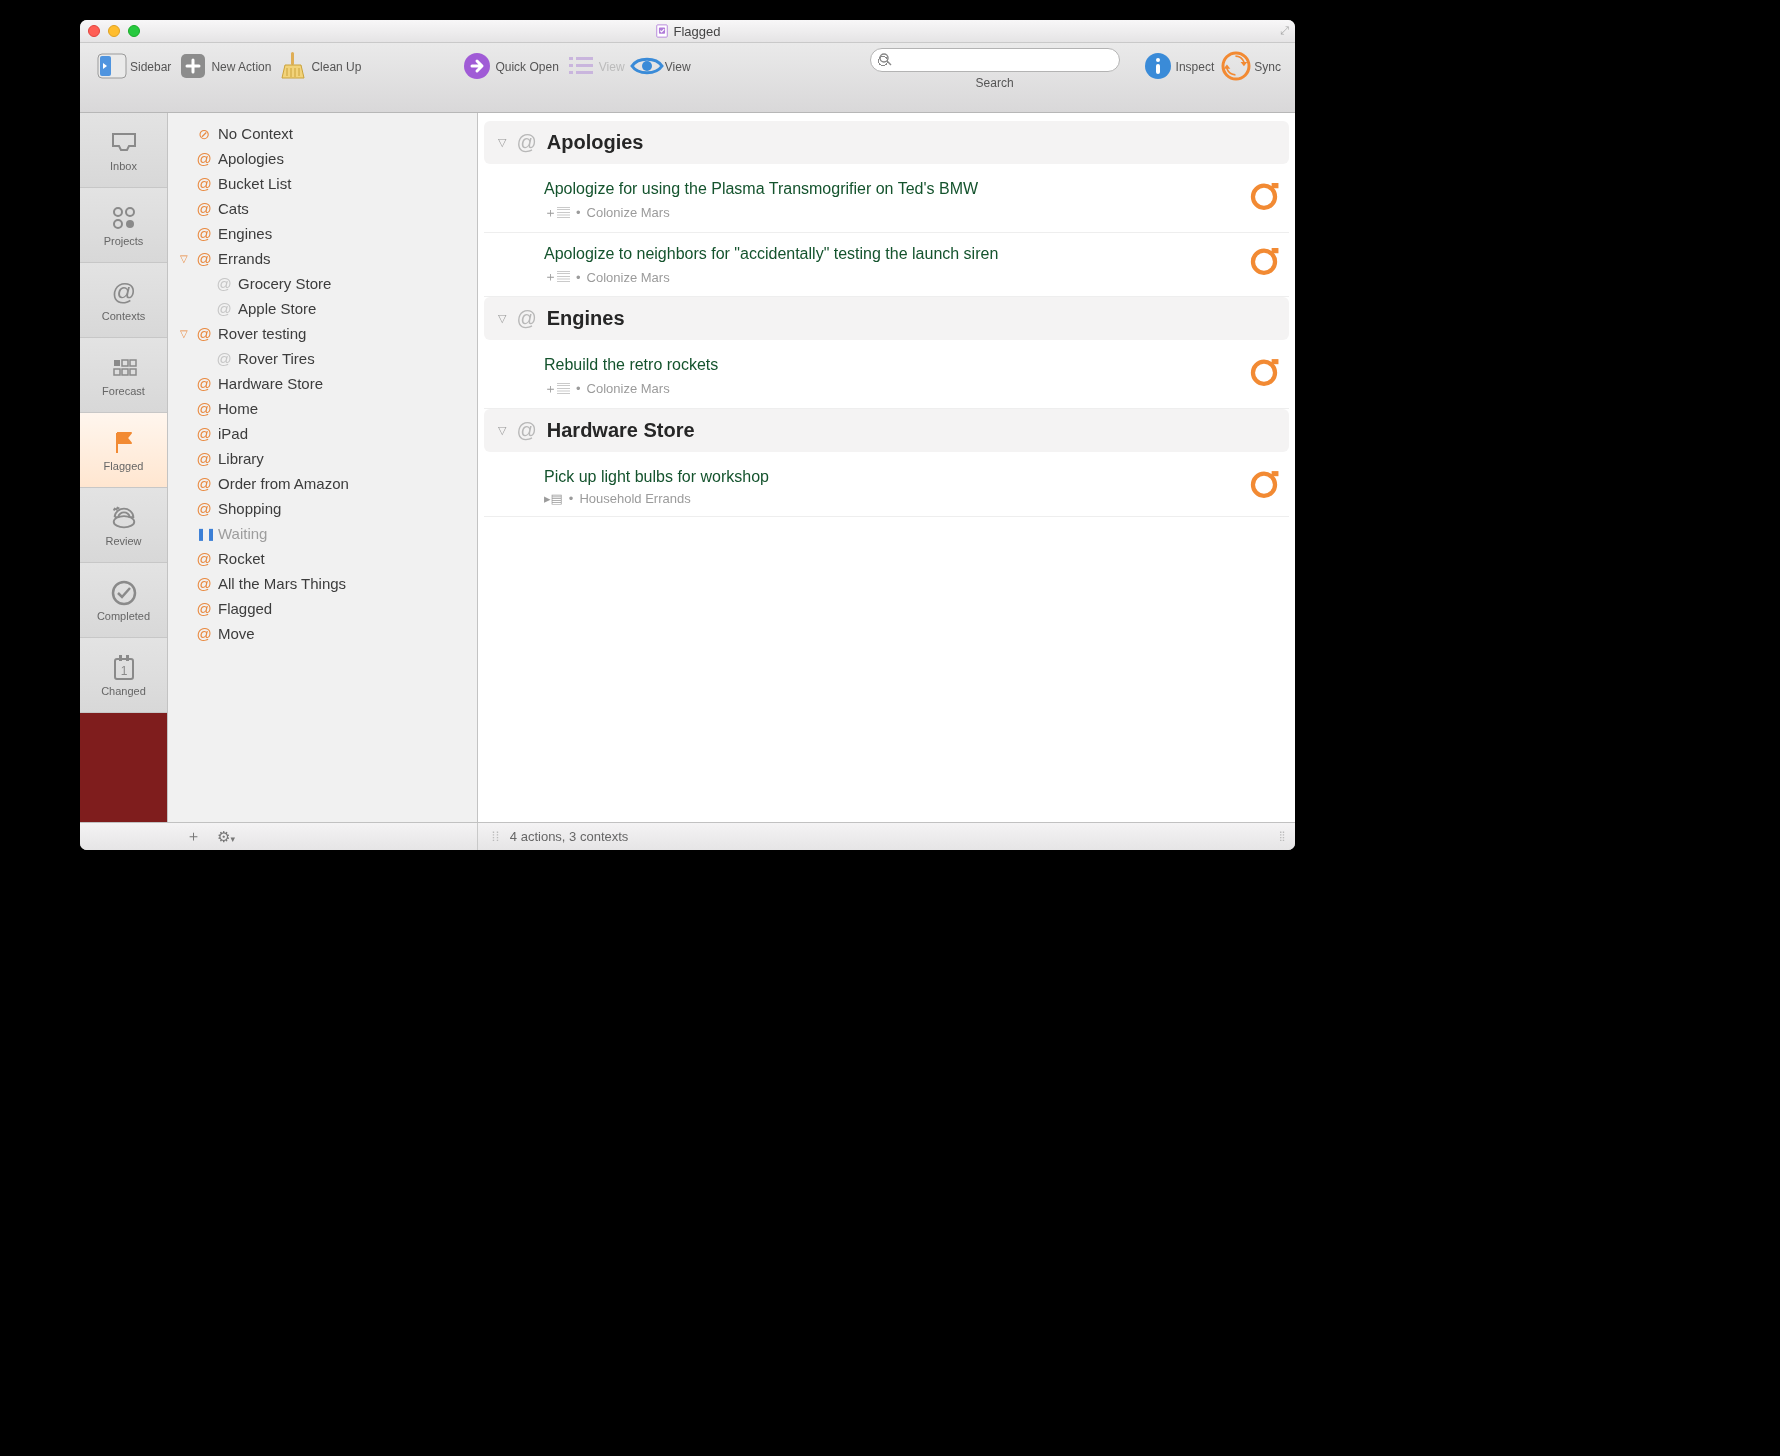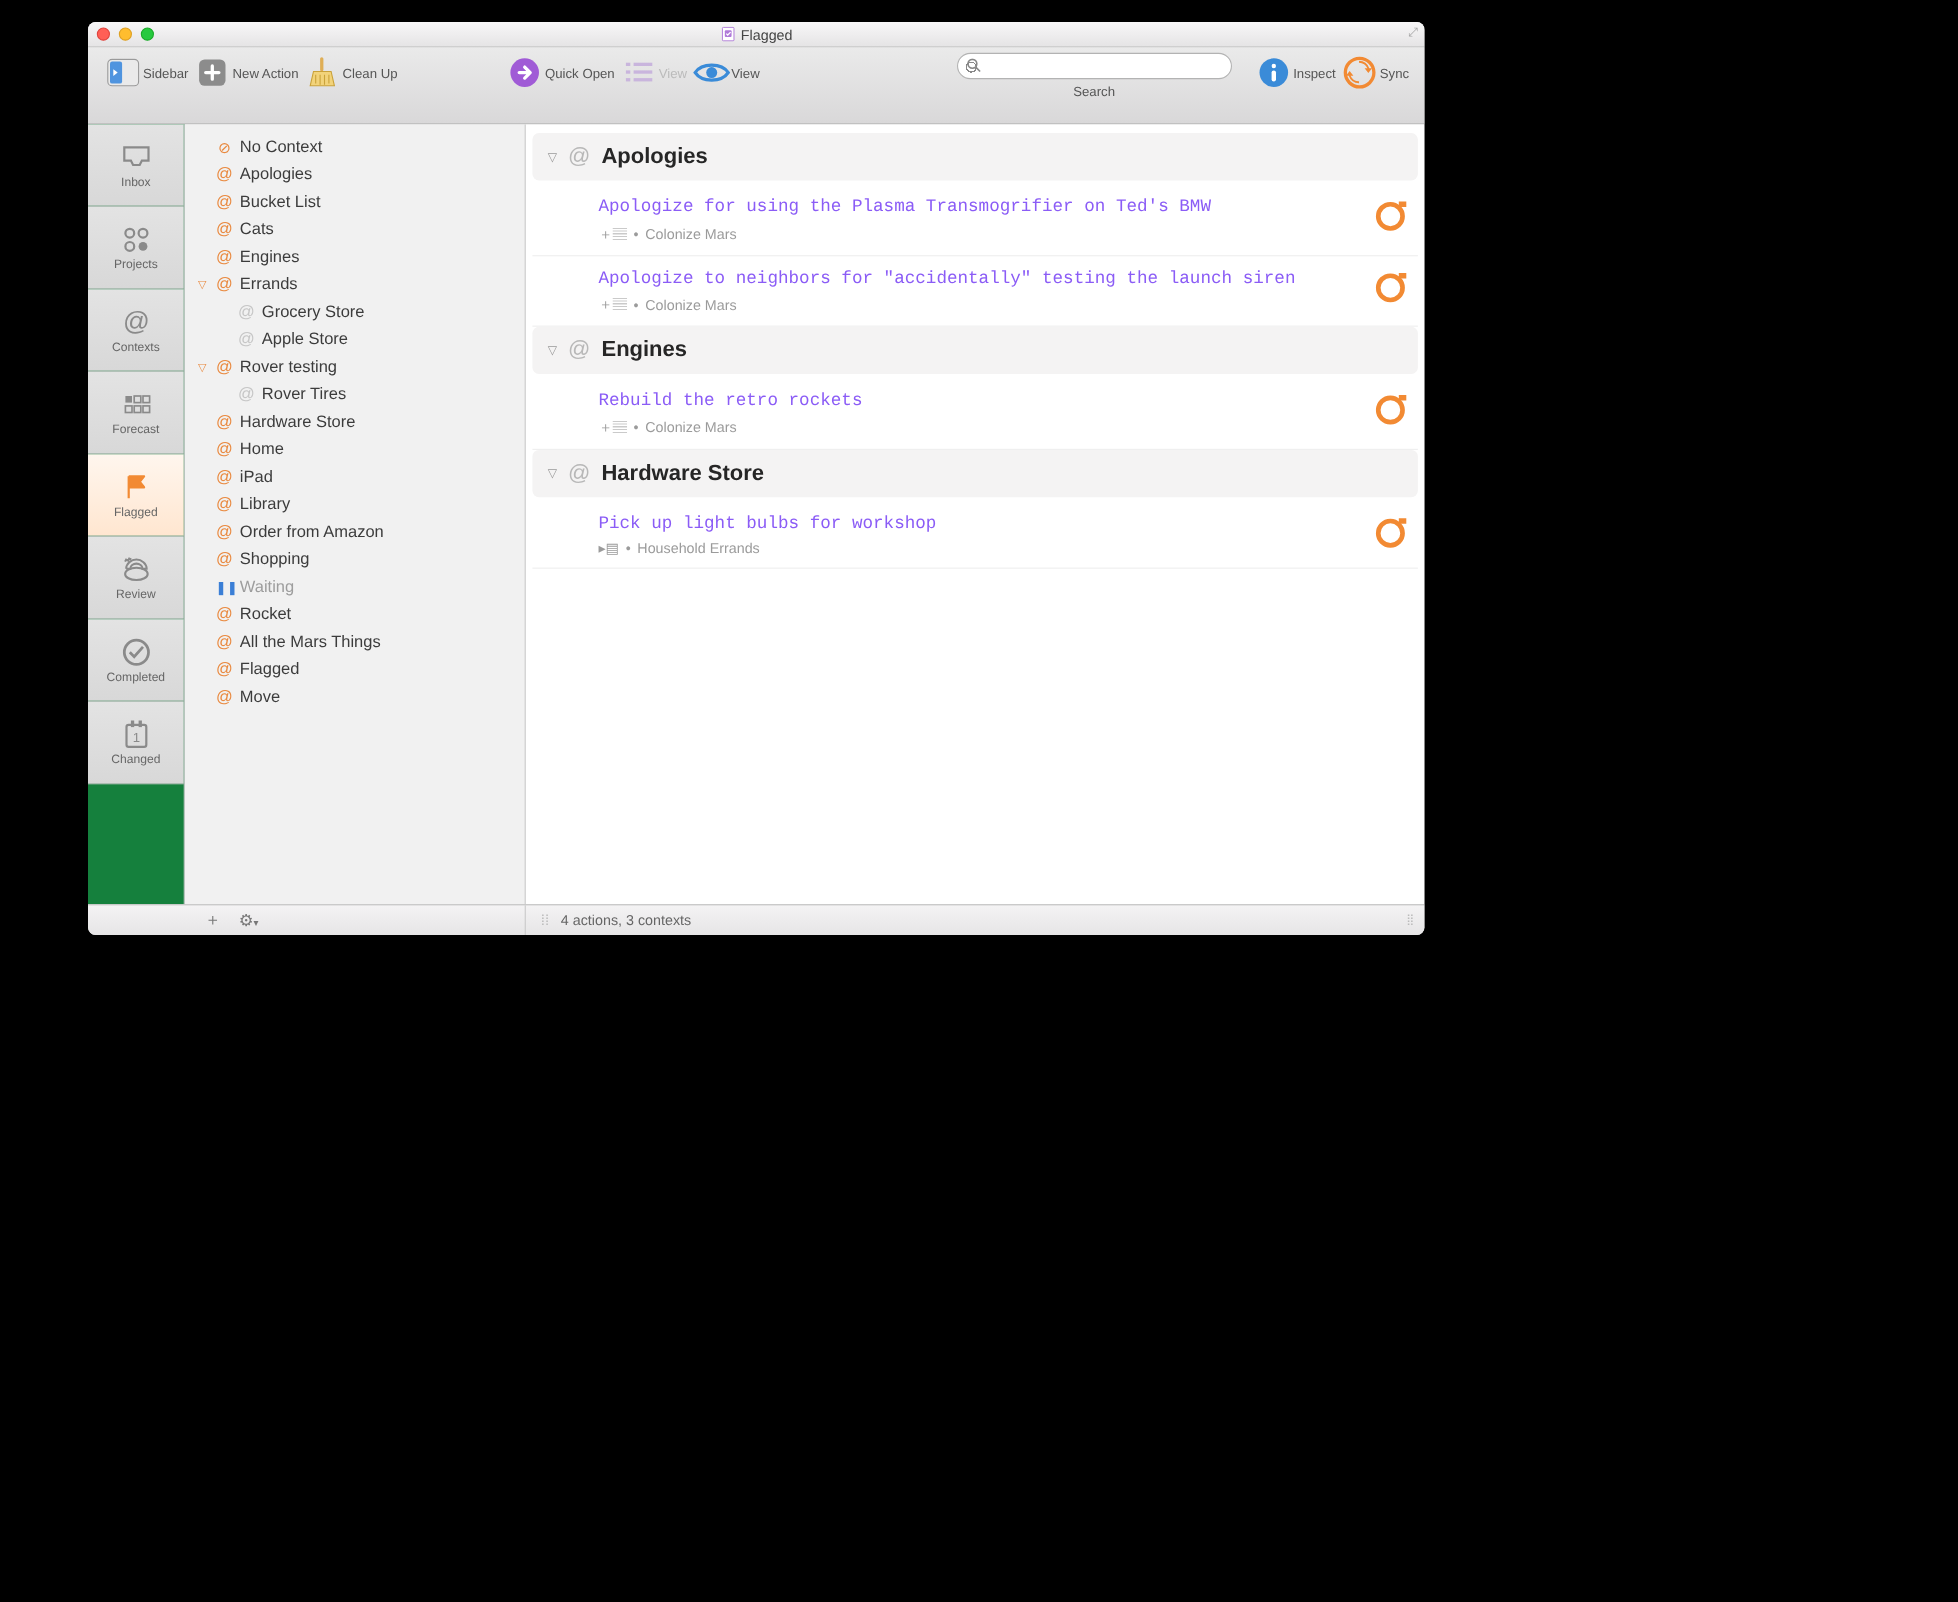--- a/index.html
+++ b/index.html
@@ -93,21 +93,21 @@
   .search-label { font-size: 12px; color:#555; margin-top:4px; }
   
   .content {
     flex: 1;
     display: flex;
     overflow: hidden;
   }
   
   .perspectives {
     width: 88px;
-    background: #15803d;
+    background: #7f1d1d;
     border-right: 1px solid #c3c3c3;
     display: flex; flex-direction: column;
   }
   .persp {
     height: 75px;
     border-bottom: 1px solid #c7c7c7;
     display:flex; flex-direction:column; align-items:center; justify-content:center;
     gap:3px; cursor:pointer;
     background: linear-gradient(#e3e3e3,#d8d8d8);
   }
@@ -161,21 +161,21 @@
   .group-header .tri { color:#999; font-size:11px; }
   .group-header .at2 { color:#b8b8b8; font-size:20px; }
   .group-header .gtitle { font-size:20px; font-weight:700; color:#262626; }
   .task {
     display:flex; align-items:flex-start;
     padding:10px 8px 10px 60px;
     border-bottom:1px solid #eee;
     gap:12px;
   }
   .task .tbody { flex:1; }
-  .task .ttitle { font-size:16px; color:#8b5cf6; line-height:1.35;font-family:Liberation Mono, monospace; }
+  .task .ttitle { font-size:16px; color:#14532d; line-height:1.35; }
   .task .tmeta { color:#9b9b9b; font-size:13px; margin-top:4px; display:flex; align-items:center; gap:6px;}
   .task .flag-circle {
     width:34px; height:34px; flex-shrink:0;
     position:relative;
   }
   .flag-circle svg { width:34px; height:34px; }
   
   .statusbar {
     height: 28px;
     background: linear-gradient(#f4f3f4,#e6e5e6);

